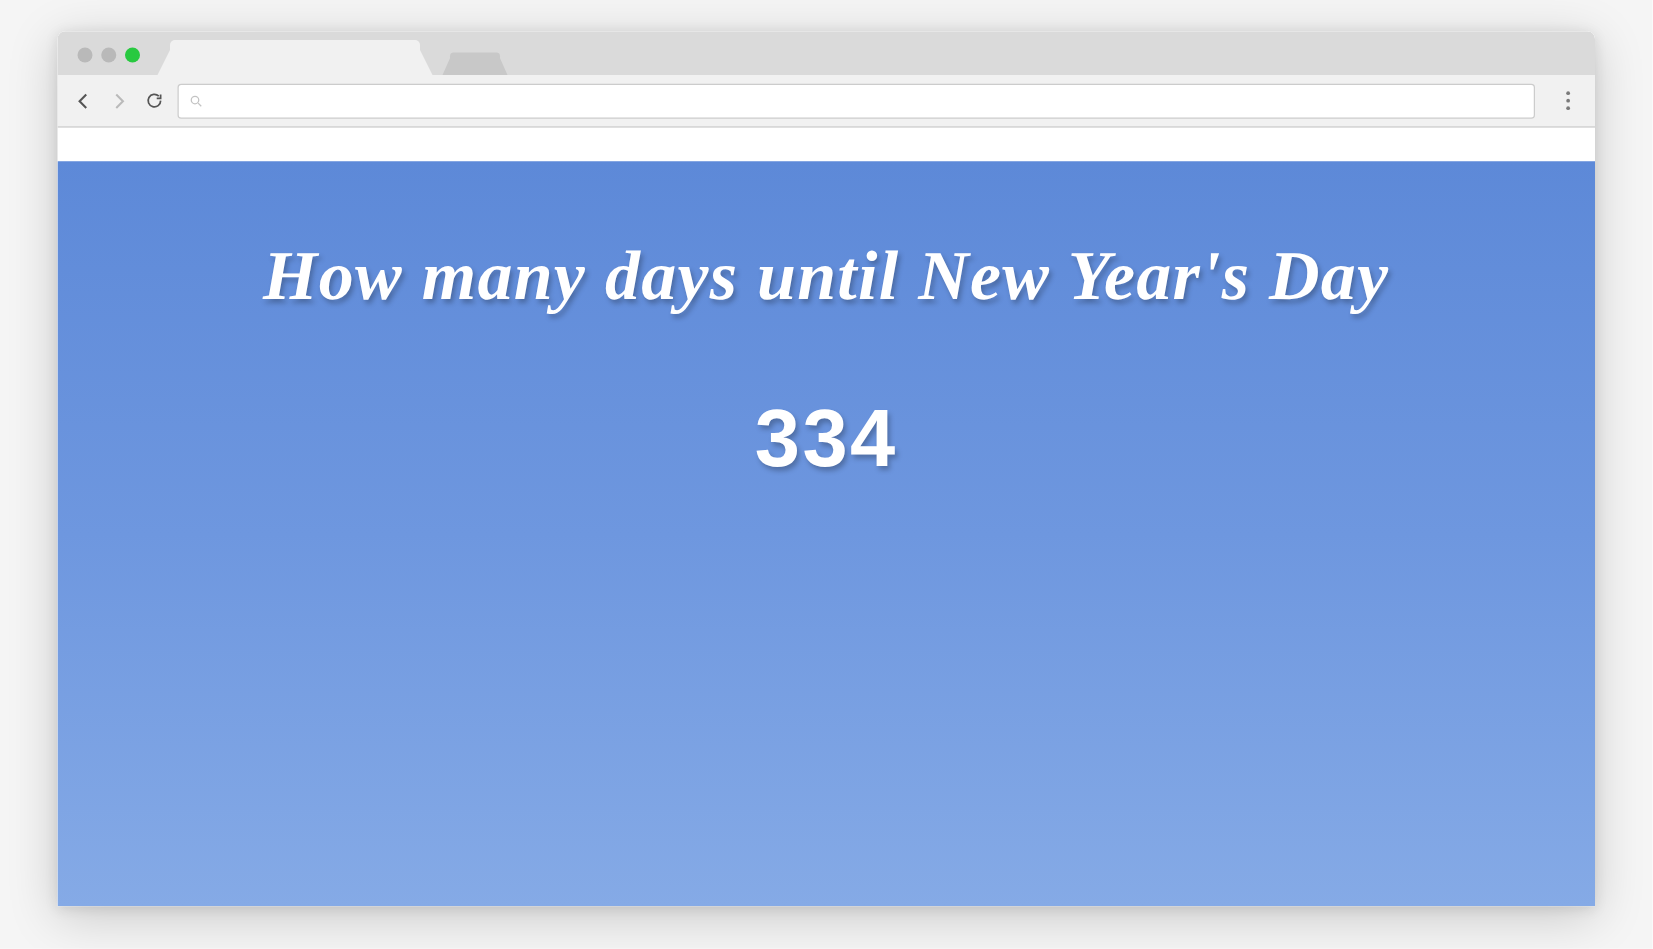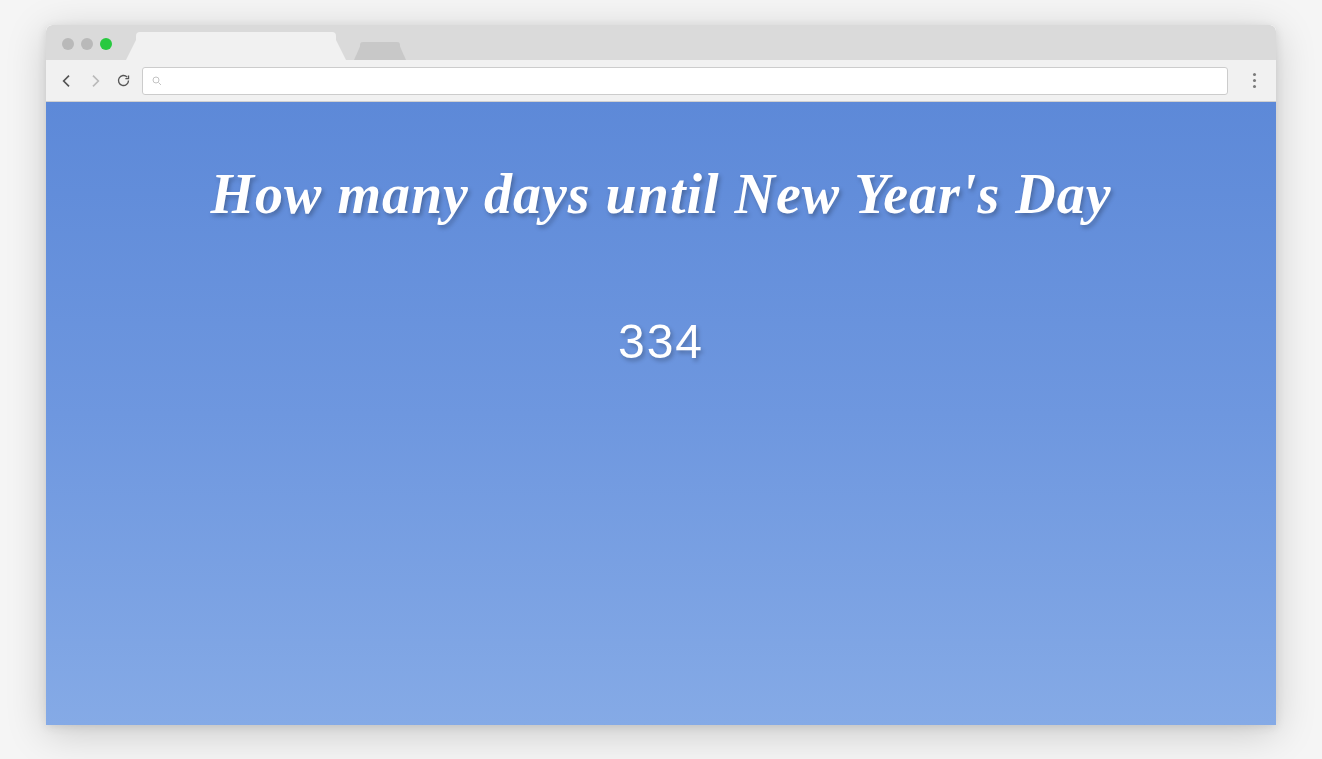--- a/index.html
+++ b/index.html
@@ -19,20 +19,21 @@
     }
     .browser-window {
       width: 1230px;
       height: 700px;
       background: #fff;
       border-radius: 6px 6px 0 0;
       box-shadow: 0 8px 40px rgba(0,0,0,0.18), 0 2px 10px rgba(0,0,0,0.1);
       display: flex;
       flex-direction: column;
       overflow: hidden;
+      gap: 27px;
     }
     .browser-chrome {
       background: #dadada;
       border-radius: 6px 6px 0 0;
     }
     .tab-strip {
       height: 35px;
       display: flex;
       align-items: flex-end;
       padding: 0 10px;
@@ -189,26 +190,25 @@
       font-size: 56px;
       font-weight: 700;
       color: #fff;
       text-shadow: 2px 3px 4px rgba(0,0,0,0.25);
       letter-spacing: 1px;
       margin-bottom: 60px;
       font-style: italic;
     }
     .count {
       font-family: "Arial Black", "Arial Bold", Gadget, sans-serif;
-      font-size: 48px;
-      font-weight: 400;
+      font-size: 65px;
+      font-weight: 700;
       color: #fff;
       text-shadow: 2px 3px 4px rgba(0,0,0,0.25);
       letter-spacing: 2px;
-      margin-top: 28px;
     }
   </style>
 </head>
 <body>
 
 <div class="browser-window">
   <div class="browser-chrome">
     <div class="tab-strip">
       <div class="window-controls">
         <div class="window-dot dot-red"></div>

